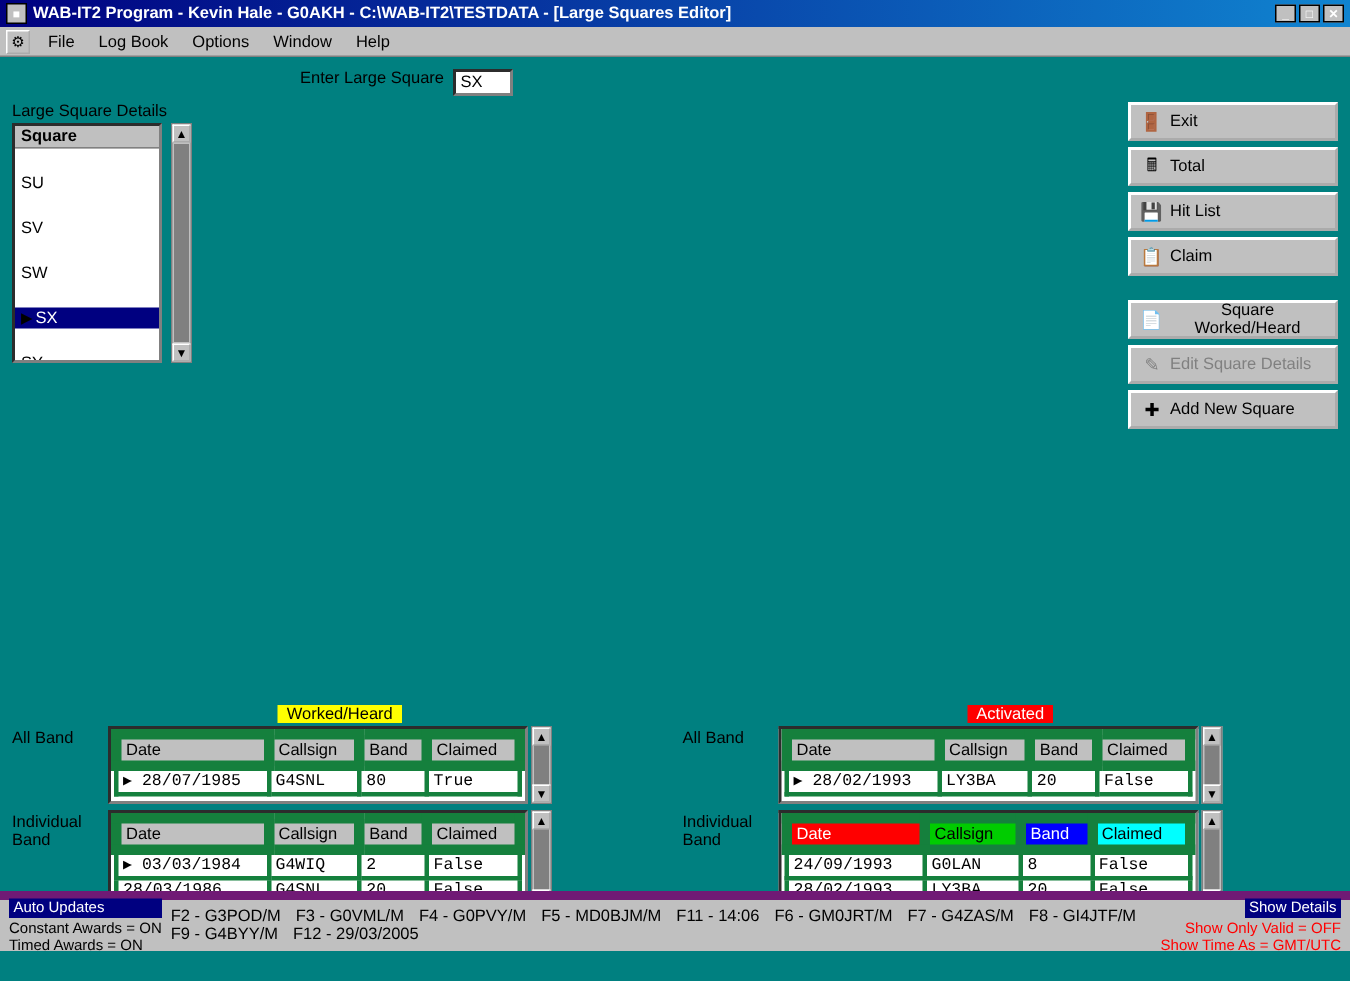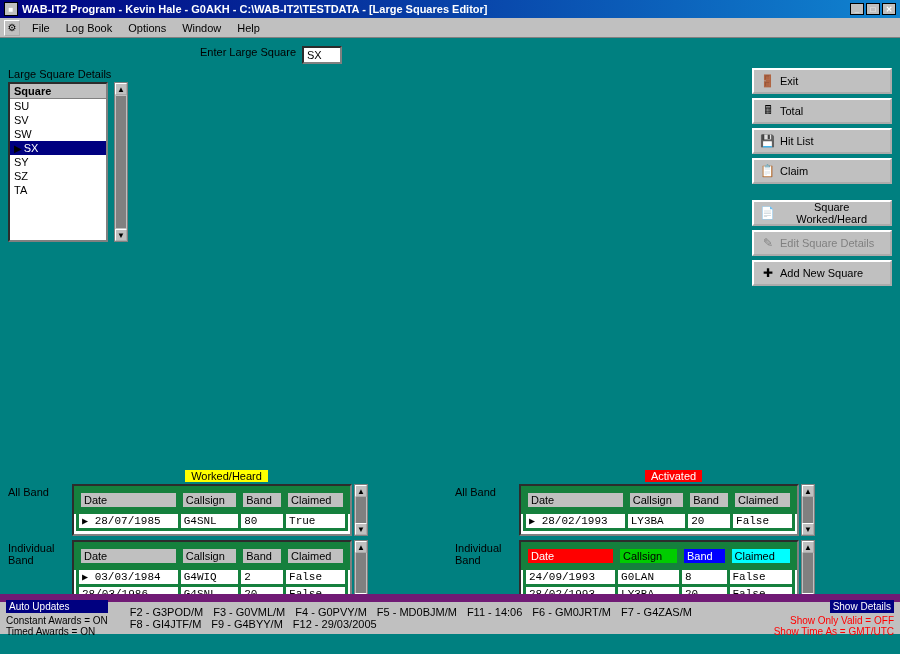--- a/index.html
+++ b/index.html
@@ -59,20 +59,21 @@
       border: 2px inset #808080;
       background: white;
       font-size: 11px;
       padding: 1px 3px;
     }
     .square-list-item {
       padding: 1px 4px;
       cursor: pointer;
       display: flex;
       align-items: center;
+      margin-top: 16px;
     }
     .square-list-item.selected, .square-list-item:hover {
       background: #000080;
       color: white;
     }
     .arrow-indicator {
       color: black;
       margin-right: 2px;
       font-size: 10px;
     }
@@ -391,21 +392,21 @@
               <div style="flex:1;background:#808080;width:10px;"></div>
               <div style="width:12px;height:12px;background:#c0c0c0;border:1px outset #fff;font-size:8px;display:flex;align-items:center;justify-content:center;">▼</div>
             </div>
           </div>
         </div>
 
       </div>
     </div>
   </div>
 
-  <div style="position:absolute;bottom:20px;left:0;right:0;height:40px;background:#c0c0c0;border-top:8px solid #701a75;display:flex;align-items:center;padding:0 6px;font-size:11px;gap:22px;">
+  <div style="position:absolute;bottom:20px;left:0;right:0;height:40px;background:#c0c0c0;border-top:6px solid #701a75;display:flex;align-items:center;padding:0 6px;font-size:11px;gap:6px;">
     <div style="display:flex;flex-direction:column;min-width:100px;">
       <div style="background:#000080;color:white;padding:1px 3px;font-size:10px;margin-bottom:2px;">Auto Updates</div>
       <div style="font-size:10px;">Constant Awards = ON</div>
       <div style="font-size:10px;">Timed Awards = ON</div>
     </div>
     <div style="display:flex;flex:1;flex-wrap:wrap;gap:0 10px;font-size:11px;">
       <span>F2 -  G3POD/M</span>
       <span>F3 -  G0VML/M</span>
       <span>F4 -  G0PVY/M</span>
       <span>F5 -  MD0BJM/M</span>

